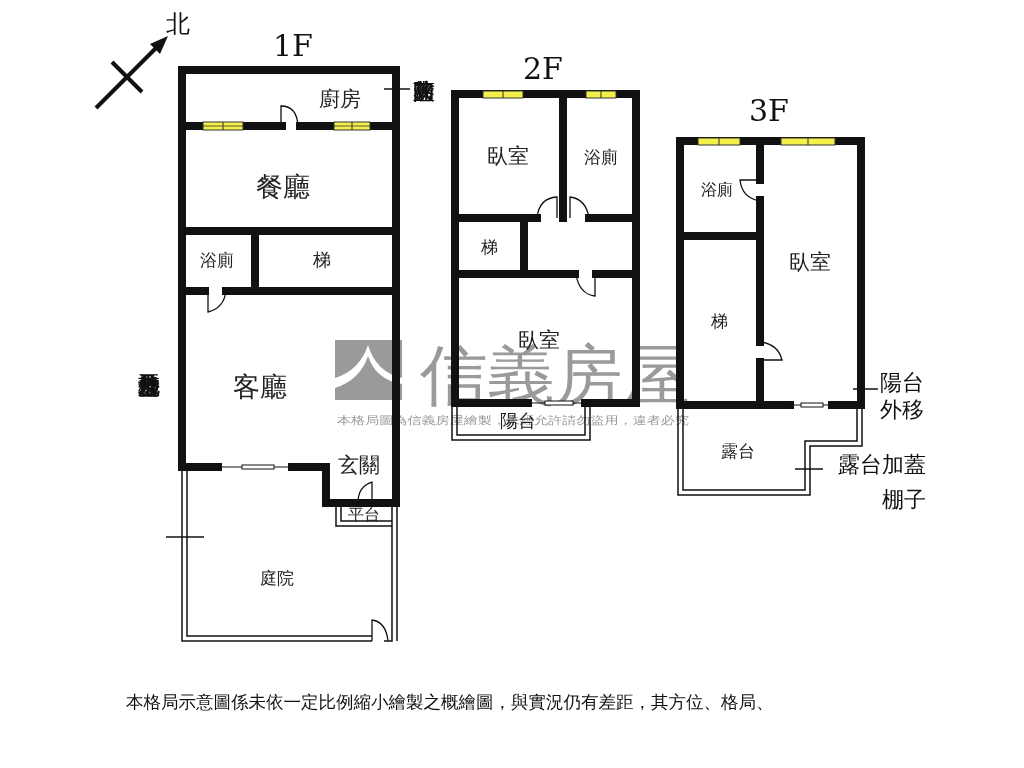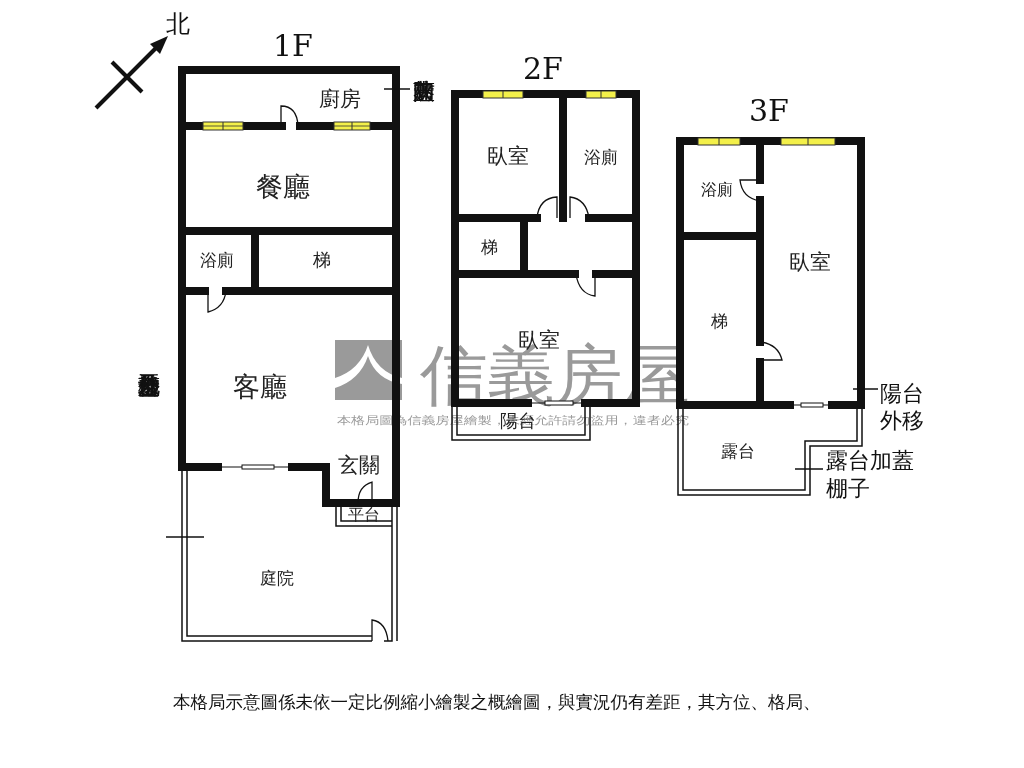--- a/index.html
+++ b/index.html
@@ -5,21 +5,21 @@
   html, body { margin:0; padding:0; background:#ffffff; }
   body { width:1024px; height:768px; position:relative; overflow:hidden;
          font-family:"DejaVu Serif","Liberation Serif",serif; color:#111; }
   svg { position:absolute; left:0; top:0; }
   .wall { stroke:#111; stroke-width:8; fill:none; stroke-linecap:square; }
   .thin { stroke:#111; stroke-width:1.5; fill:none; }
   .door { stroke:#111; stroke-width:1.3; fill:none; }
   .lbl { font-family:"DejaVu Sans","Liberation Sans",sans-serif; fill:#222; }
   .title { font-family:"DejaVu Serif","Liberation Serif",serif; fill:#111; }
   .note { position:absolute; left:126px; top:690px; width:790px;
-          font-family:"DejaVu Sans","Liberation Sans",sans-serif; font-size:17.5px; line-height:24px; color:#111;margin-left:47px; }
+          font-family:"DejaVu Sans","Liberation Sans",sans-serif; font-size:17.5px; line-height:24px; color:#111; }
   .note div { white-space:nowrap; }
   .wm-text { font-family:"DejaVu Sans","Liberation Sans",sans-serif; fill:#9a9a9a; }
 </style>
 </head>
 <body>
 
 <svg width="1024" height="768" viewBox="0 0 1024 768">
 
   <g>
     <g>
@@ -161,18 +161,18 @@
     <line x1="795" y1="469" x2="823" y2="469" class="thin"></line>
     <text x="701" y="195" font-size="16" class="lbl">浴廁</text>
     <text x="789" y="269" font-size="21" class="lbl">臥室</text>
     <text x="711" y="327" font-size="17" class="lbl">梯</text>
     <text x="721" y="457" font-size="17" class="lbl">露台</text>
   </g>
 </svg>
 
 <div style="position:absolute;left:411px;top:62px;width:28px;font-family:'DejaVu Sans','Liberation Sans',sans-serif;font-size:22px;line-height:29px;writing-mode:vertical-rl;">防火巷加蓋</div>
 <div style="position:absolute;left:136px;top:357px;width:28px;font-family:'DejaVu Sans','Liberation Sans',sans-serif;font-size:22px;line-height:29px;writing-mode:vertical-rl;">平台外移及空地加蓋</div>
-<div style="position:absolute;left:880px;top:380px;width:52px;font-family:'DejaVu Sans','Liberation Sans',sans-serif;font-size:22px;line-height:27px;word-break:break-all;">陽台外移</div>
-<div style="position:absolute;left:826px;top:447px;width:100px;text-align:left;font-family:'DejaVu Sans','Liberation Sans',sans-serif;font-size:22px;line-height:28px;word-break:break-all;">露台加蓋棚子</div>
+<div style="position:absolute;left:880px;top:369px;width:52px;font-family:'DejaVu Sans','Liberation Sans',sans-serif;font-size:22px;line-height:27px;word-break:break-all;">陽台外移</div>
+<div style="position:absolute;left:826px;top:447px;width:100px;text-align:right;font-family:'DejaVu Sans','Liberation Sans',sans-serif;font-size:22px;line-height:35px;word-break:break-all;">露台加蓋棚子</div>
 
 <div class="note">
   <div>本格局示意圖係未依一定比例縮小繪製之概繪圖，與實況仍有差距，其方位、格局、</div>
 </div>
 
 </body></html>

